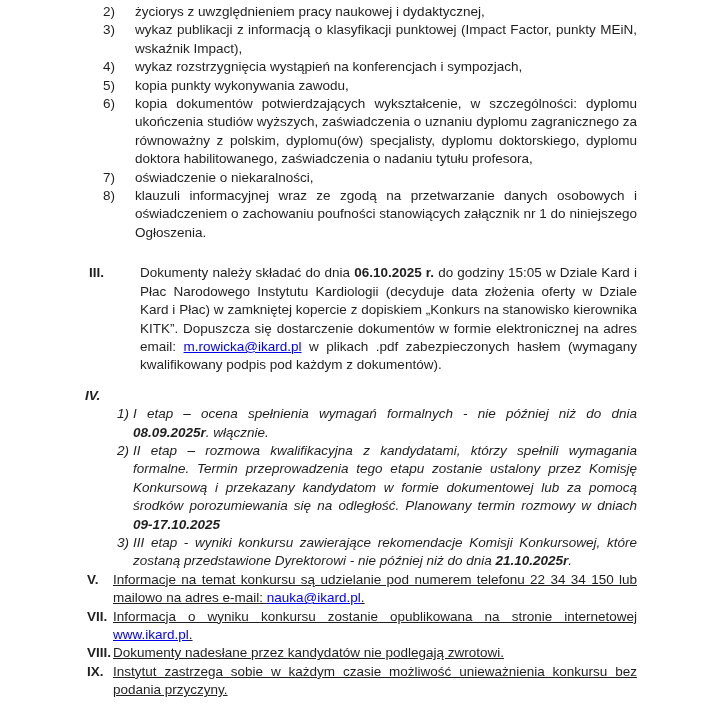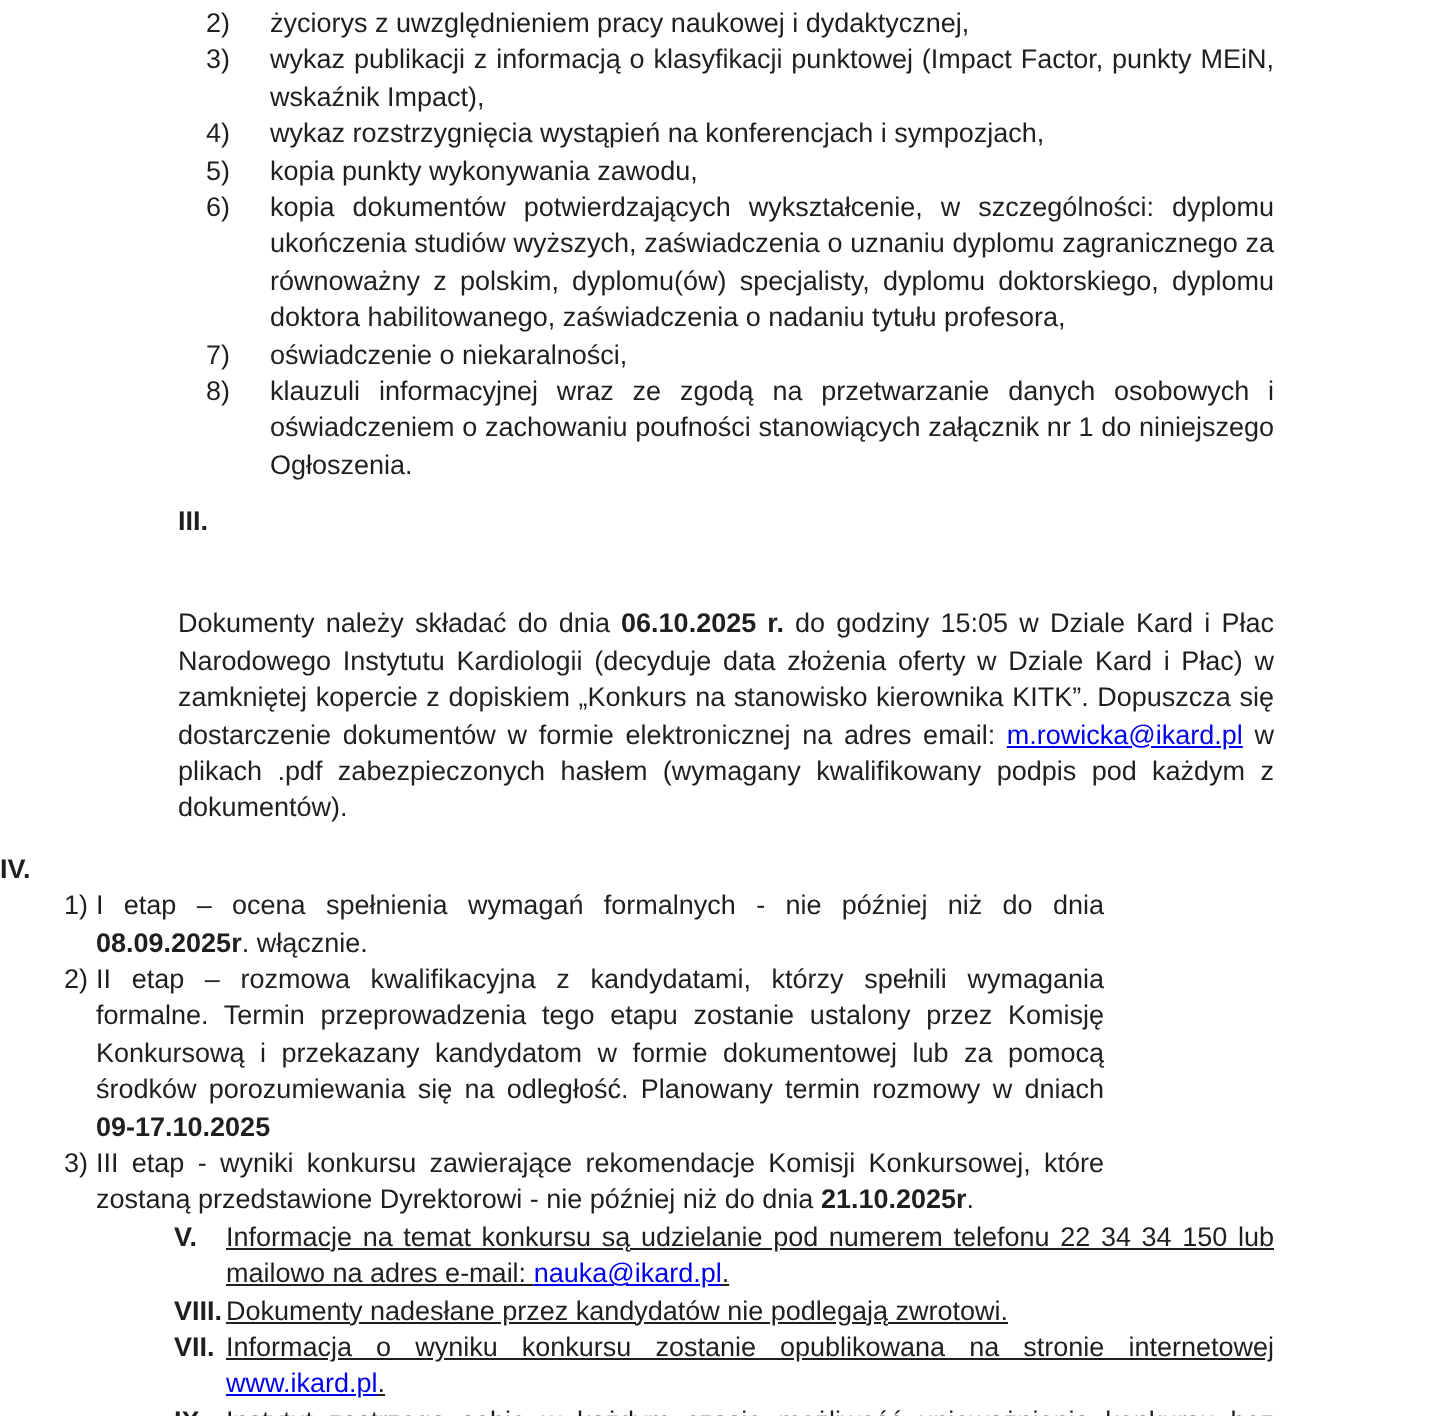--- a/index.html
+++ b/index.html
@@ -10,25 +10,25 @@
     color:#1f1f1f;
     overflow:hidden;
   }
   .page { position:relative; width:723px; height:708px; padding-top:3px; box-sizing:border-box; background:#fff; }
 
   .toplist { margin-left:103px; width:534px; }
   .li { display:flex; }
   .li .num { flex:0 0 32px; }
   .li .body { flex:1; text-align:justify; }
 
-  .sec-iii { display:flex; margin-left:89px; width:548px; margin-top:10px;flex-direction:column; }
+  .sec-iii { display:flex; margin-left:89px; width:548px; margin-top:22px; }
   .sec-iii .rmarker { flex:0 0 51px; font-weight:bold; }
   .sec-iii .body { flex:1; text-align:justify; }
 
-  .sec-iv { width:552px; margin-top:12px; }
+  .sec-iv { margin-left:85px; width:552px; margin-top:12px;font-style:italic; }
   .sec-iv .hrow { display:flex; font-weight:bold; }
   .sec-iv .rmarker { flex:0 0 auto; padding-right:4px; }
   .sublist { margin-left:32px; width:520px; }
   .sli { display:flex; }
   .sli .num { flex:0 0 16px; }
   .sli .body { flex:1; text-align:justify; }
 
   .sec-r { display:flex; margin-left:87px; width:550px; }
   .sec-r .rmarker { flex:0 0 auto; min-width:26px; font-weight:bold; }
   .sec-r .body { flex:1; text-align:justify;text-decoration:underline; }
@@ -97,27 +97,27 @@
     </div>
   </div>
 
   <div class="sec-r">
     <span class="rmarker">V.</span>
     <div class="body"><span>Informacje na temat konkursu są udzielanie pod numerem telefonu 22 34 34 150 lub mailowo na adres e-mail: </span><a class="link" style="color: rgb(0, 0, 238);">nauka@ikard.pl</a><span>.</span></div>
   </div>
 
 
   <div class="sec-r">
-    <span class="rmarker">VIII.</span>
-    <div class="body">Dokumenty nadesłane przez kandydatów nie podlegają zwrotowi.</div>
+    <span class="rmarker">VII.</span>
+    <div class="body"><span>Informacja o wyniku konkursu zostanie opublikowana na stronie internetowej </span><a class="link" style="color: rgb(0, 0, 238);">www.ikard.pl</a><span>.</span></div>
   </div>
 
   <div class="sec-r">
-    <span class="rmarker">VII.</span>
-    <div class="body"><span>Informacja o wyniku konkursu zostanie opublikowana na stronie internetowej </span><a class="link" style="color: rgb(0, 0, 238);">www.ikard.pl</a><span>.</span></div>
+    <span class="rmarker">VIII.</span>
+    <div class="body">Dokumenty nadesłane przez kandydatów nie podlegają zwrotowi.</div>
   </div>
 
   <div class="sec-r">
     <span class="rmarker">IX.</span>
     <div class="body">Instytut zastrzega sobie w każdym czasie możliwość unieważnienia konkursu bez podania przyczyny.</div>
   </div>
 
 </div>
 
 </body></html>

